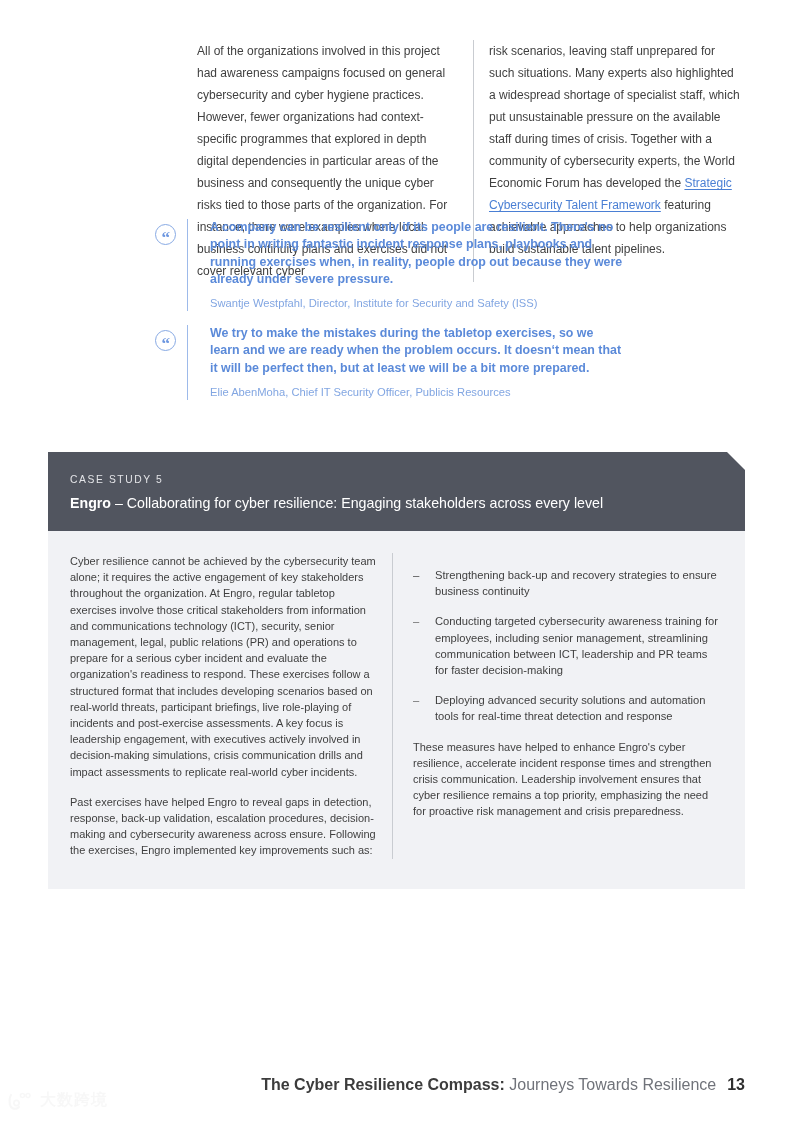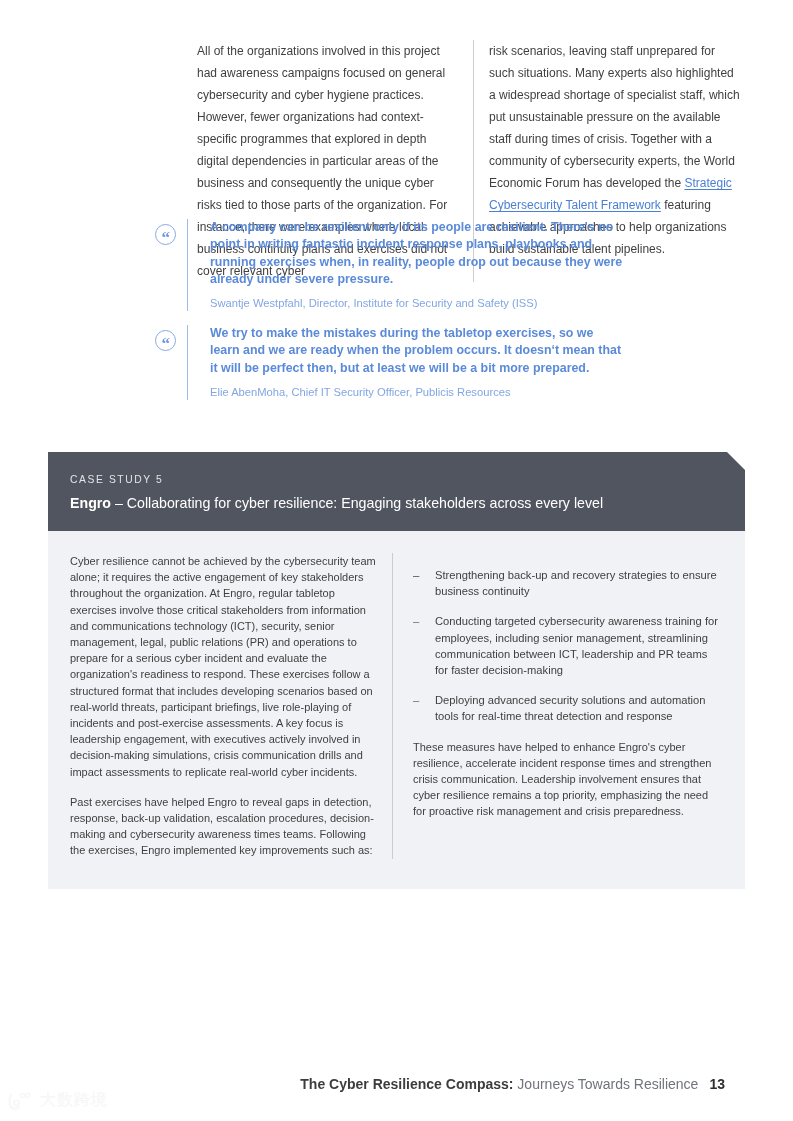--- a/index.html
+++ b/index.html
@@ -171,23 +171,23 @@
     top: 0;
     color: #6a6a6a;
   }
 
   
   #footer {
     position: absolute;
     left: 0;
     right: 0;
     top: 1076px;
-    padding-right: 68px;
+    padding-right: 48px;
     text-align: right;
-    font-size: 14px;
+    font-size: 16px;
     color: #6d6d6d;
   }
   #footer .f-bold { font-weight: bold; color: #3c3c3c; }
   #footer .f-light { color: #70737a; }
   #footer .page-num {
     font-weight: bold;
     color: #2f2f2f;
     margin-left: 11px;
   }
 
@@ -243,21 +243,21 @@
 
 <section id="case-study">
   <div id="case-study-header">
     <p id="case-study-eyebrow">CASE STUDY 5</p>
     <h2 id="case-study-title"><span class="org">Engro</span><span> – Collaborating for cyber resilience: Engaging stakeholders across every level</span></h2>
   </div>
 
   <div id="case-study-body">
     <div id="cs-left">
       <p class="cs-para">Cyber resilience cannot be achieved by the cybersecurity team alone; it requires the active engagement of key stakeholders throughout the organization. At Engro, regular tabletop exercises involve those critical stakeholders from information and communications technology (ICT), security, senior management, legal, public relations (PR) and operations to prepare for a serious cyber incident and evaluate the organization's readiness to respond. These exercises follow a structured format that includes developing scenarios based on real-world threats, participant briefings, live role-playing of incidents and post-exercise assessments. A key focus is leadership engagement, with executives actively involved in decision-making simulations, crisis communication drills and impact assessments to replicate real-world cyber incidents.</p>
-      <p class="cs-para">Past exercises have helped Engro to reveal gaps in detection, response, back-up validation, escalation procedures, decision-making and cybersecurity awareness times teams. Following the exercises, Engro implemented key improvements such as:</p>
+      <p class="cs-para">Past exercises have helped Engro to reveal gaps in detection, response, back-up validation, escalation procedures, decision-making and cybersecurity awareness across ensure. Following the exercises, Engro implemented key improvements such as:</p>
     </div>
 
     <div id="cs-right">
       <ul class="cs-list">
         <li><span class="dash">–</span></li>
         <li><span class="dash">–</span><span>Strengthening back-up and recovery strategies to ensure business continuity</span></li>
         <li><span class="dash">–</span><span>Conducting targeted cybersecurity awareness training for employees, including senior management, streamlining communication between ICT, leadership and PR teams for faster decision-making</span></li>
         <li><span class="dash">–</span><span>Deploying advanced security solutions and automation tools for real-time threat detection and response</span></li>
       </ul>
       <p class="cs-para">These measures have helped to enhance Engro's cyber resilience, accelerate incident response times and strengthen crisis communication. Leadership involvement ensures that cyber resilience remains a top priority, emphasizing the need for proactive risk management and crisis preparedness.</p>

